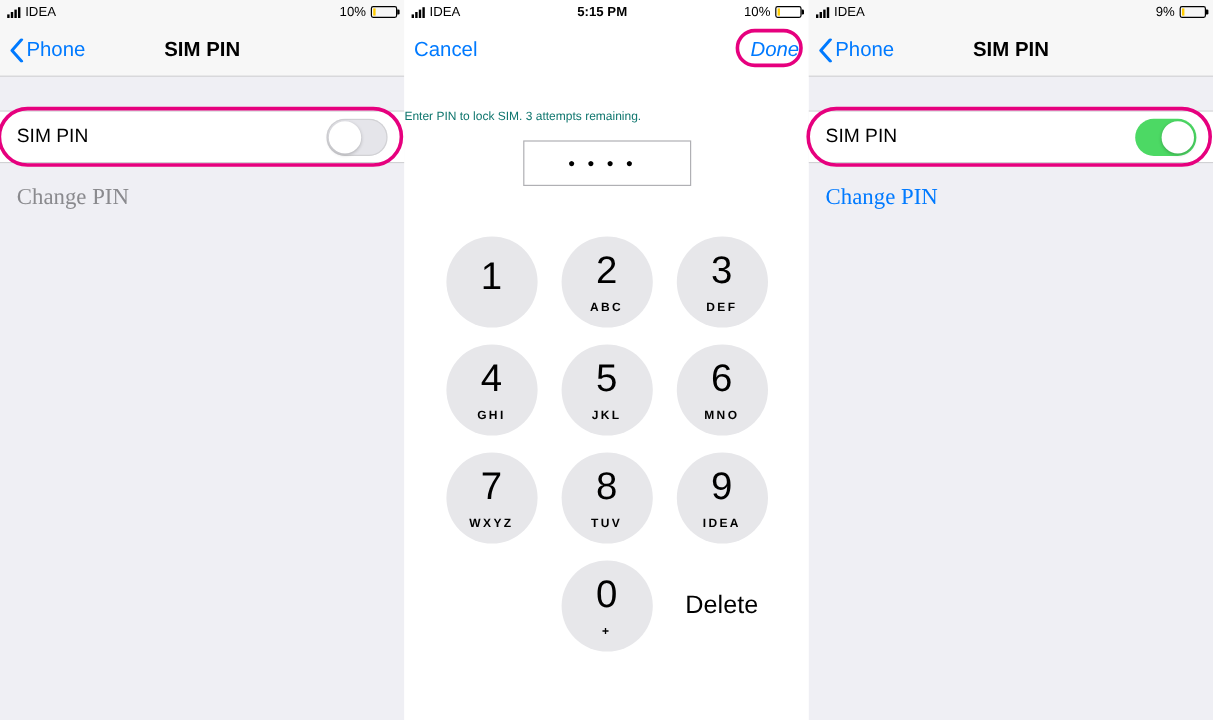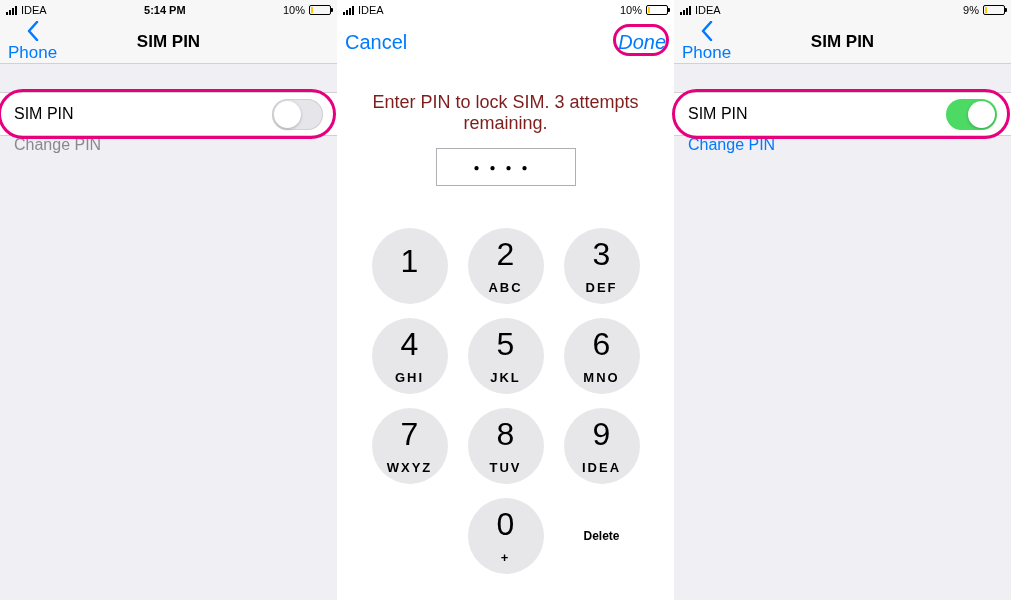--- a/index.html
+++ b/index.html
@@ -18,62 +18,61 @@
   .signal-bars span:nth-child(2){height:5px;}
   .signal-bars span:nth-child(3){height:7px;}
   .signal-bars span:nth-child(4){height:9px;}
   .battery { width:22px; height:10px; border:1px solid #000; border-radius:2px; position:relative;}
   .battery::after{content:""; position:absolute; right:-3px; top:2px; width:2px; height:4px; background:#000; border-radius:0 1px 1px 0;}
   .battery .fill{ position:absolute; left:1px; top:1px; bottom:1px; width:10%; background:#ffcc00;}
   
   .navbar { height:44px; background:#f7f7f7; border-bottom:1px solid #d1d1d4; display:flex; align-items:center; justify-content:space-between; padding:0 8px; position:relative;}
   .panel-middle .navbar{ background:#fff; border-bottom:none;}
   .navbar .title { position:absolute; left:0; right:0; text-align:center; font-size:17px; font-weight:600; color:#000; pointer-events:none;}
-  .navbar .back { display:flex; align-items:center; color:#007aff; font-size:17px; gap:2px;flex-direction:column;}
-  .navbar .link { color:#007aff; font-size:20px;}
+  .navbar .back { display:flex; align-items:center; color:#007aff; font-size:17px; gap:2px;}
+  .navbar .link { color:#007aff; font-size:17px;}
   .chevron-left { width:12px; height:20px; }
   .gap { height:28px; }
   
   .row { height:44px; background:#fff; border-top:1px solid #d1d1d4; border-bottom:1px solid #d1d1d4; display:flex; align-items:center; padding:0 14px; justify-content:space-between; font-size:16px; color:#000;}
-  .row-below { height:40px; display:flex; align-items:flex-start; padding:0 14px; font-size:16px; color:#8a8a8e;}
+  .row-below { height:40px; display:flex; align-items:flex-end; padding:0 14px; font-size:19px; color:#8a8a8e;font-family:Liberation Serif, serif;}
   .row-below.link { color:#007aff;}
   
   .toggle { width:51px; height:31px; border-radius:16px; position:relative; background:#e5e5ea; box-shadow: inset 0 0 0 1px #d1d1d4;}
   .toggle .knob{ width:27px; height:27px; background:#fff; border-radius:50%; position:absolute; top:2px; left:2px; box-shadow:0 1px 3px rgba(0,0,0,0.25);}
   .toggle.on { background:#4cd964; box-shadow:none;}
   .toggle.on .knob{ left:22px;}
   
   .highlight { border:3px solid #e6007e; border-radius:26px; position:absolute; pointer-events:none;}
   
-  .prompt { text-align:center; font-size:18px; color:#7f1d1d; margin-top:28px;}
+  .prompt { text-align:left; font-size:10px; color:#0f766e; margin-top:28px;}
   .pin-box { width:140px; height:38px; border:1px solid #b0b0b4; margin:14px auto 0; display:flex; align-items:center; justify-content:center; font-size:18px; letter-spacing:6px;}
   .keypad { margin-top:42px; display:grid; grid-template-columns: repeat(3, 76px); grid-auto-rows:76px; gap:14px 20px; justify-content:center;}
   .key { width:76px; height:76px; border-radius:50%; background:#e7e7ea; display:flex; flex-direction:column; align-items:center; justify-content:center; color:#000;}
   .key .digit{ font-size:32px; font-weight:300; line-height:1;}
-  .key .letters{ font-size:13px; letter-spacing:2px; margin-top:10px; font-weight:600;}
+  .key .letters{ font-size:10px; letter-spacing:2px; margin-top:10px; font-weight:600;}
   .key.blank { background:transparent;}
-  .key.delete { background:transparent; font-size:12px; font-weight:700;}
+  .key.delete { background:transparent; font-size:21px; font-weight:400;}
 </style>
 </head>
 <body>
 
 <div class="container">
 
   <div class="panel">
     <div class="statusbar">
       <div class="left">
         <div class="signal-bars">
             <span></span>
             <span></span>
             <span></span>
             <span></span>
           </div>
         <span>IDEA</span>
       </div>
-      <div class="center">5:14 PM</div>
       <div class="right">
         <span>10%</span>
         <div class="battery">
             <div class="fill"></div>
           </div>
       </div>
     </div>
     <div class="navbar">
       <div class="back">
         <svg class="chevron-left" viewBox="0 0 12 20">
@@ -101,20 +100,21 @@
     <div class="statusbar">
       <div class="left">
         <div class="signal-bars">
             <span></span>
             <span></span>
             <span></span>
             <span></span>
           </div>
         <span>IDEA</span>
       </div>
+      <div class="center">5:15 PM</div>
       <div class="right">
         <span>10%</span>
         <div class="battery">
             <div class="fill"></div>
           </div>
       </div>
     </div>
     <div class="navbar">
       <span class="link">Cancel</span>
       <span class="link" style="position:relative; z-index:2;font-style:italic;">Done</span>

